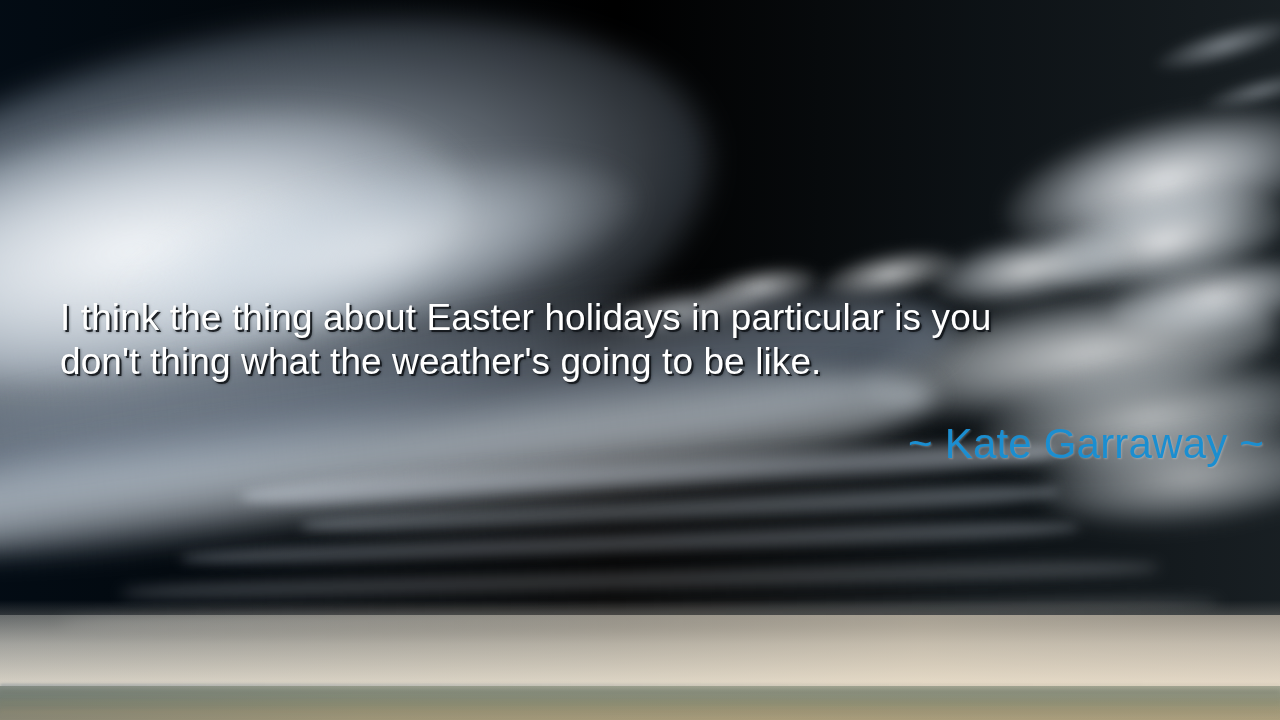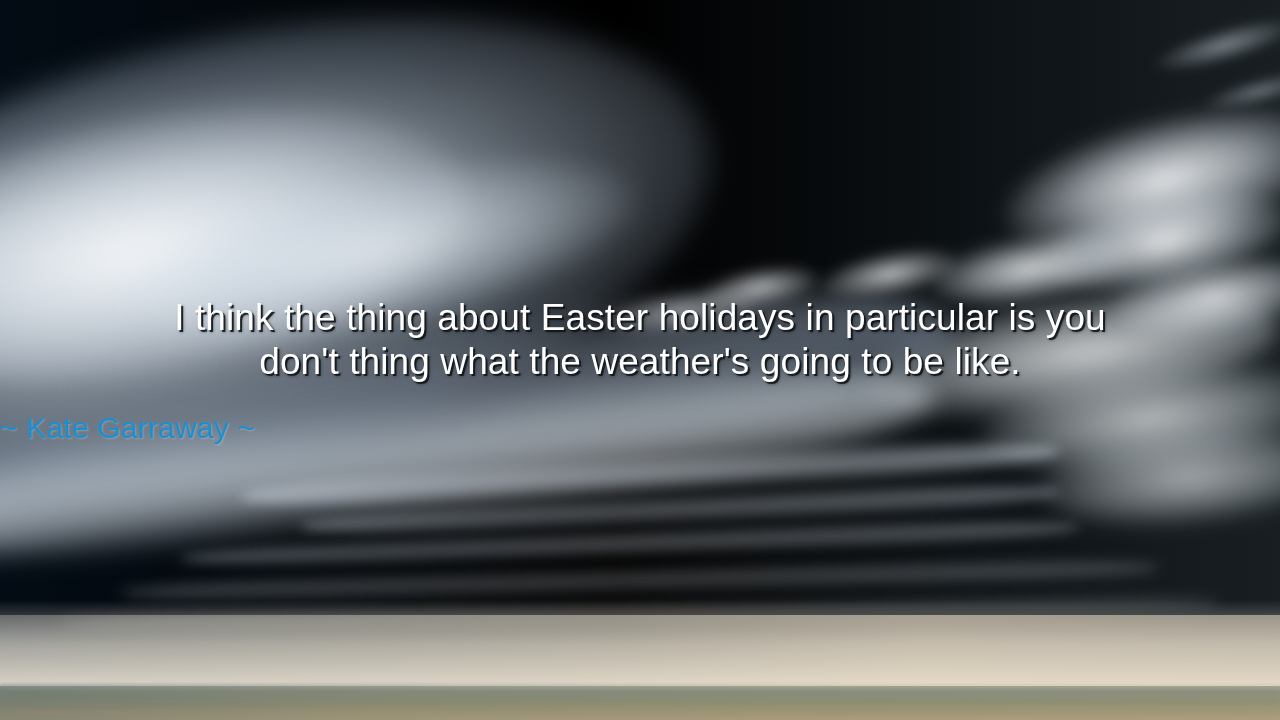--- a/index.html
+++ b/index.html
@@ -276,44 +276,43 @@
       rgba(180,174,156,0.25) 100%);
     filter: blur(1.5px);
   }
 
   
   .quote-block {
     position: absolute;
     left: 0;
     right: 0;
     top: 296px;
-    text-align: center;
   }
 
   .quote-text {
     margin: 0;
     font-size: 37px;
     line-height: 44px;
     color: #ffffff;
     font-weight: 400;
     letter-spacing: 0.1px;
     text-shadow:
       2px 2px 0 rgba(18,22,26,0.88),
       2px 2px 3px rgba(10,14,18,0.55);
     padding: 0 60px;
   }
 
   .attribution {
     position: absolute;
     left: 0;
     right: 0;
     top: 408px;
-    text-align: left;
-    margin: 0;
-    font-size: 30px;
+    text-align: right;
+    margin: 16px;
+    font-size: 42px;
     line-height: 40px;
     font-weight: 400;
     color: #1b8ed0;
     letter-spacing: 0.2px;
     text-shadow: 1px 1px 2px rgba(255,255,255,0.25);
   }
 </style>
 </head>
 <body>
 

